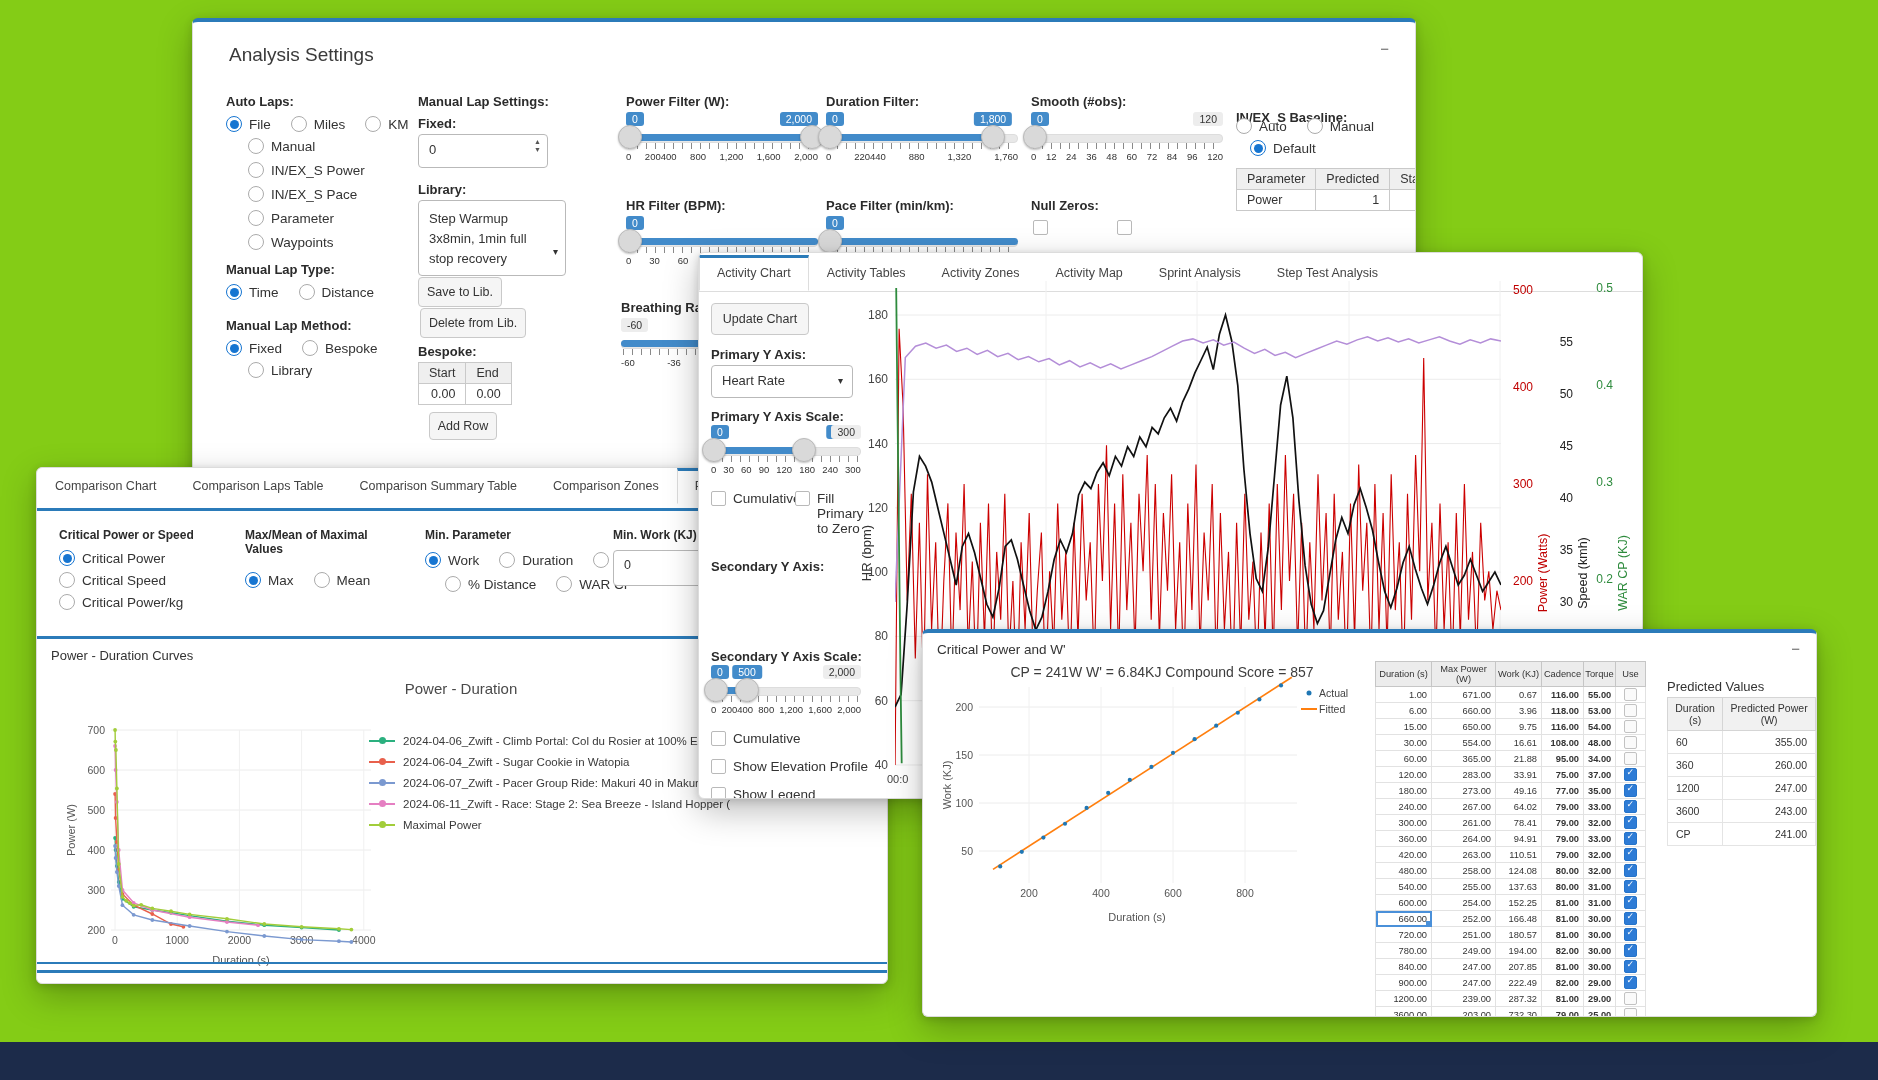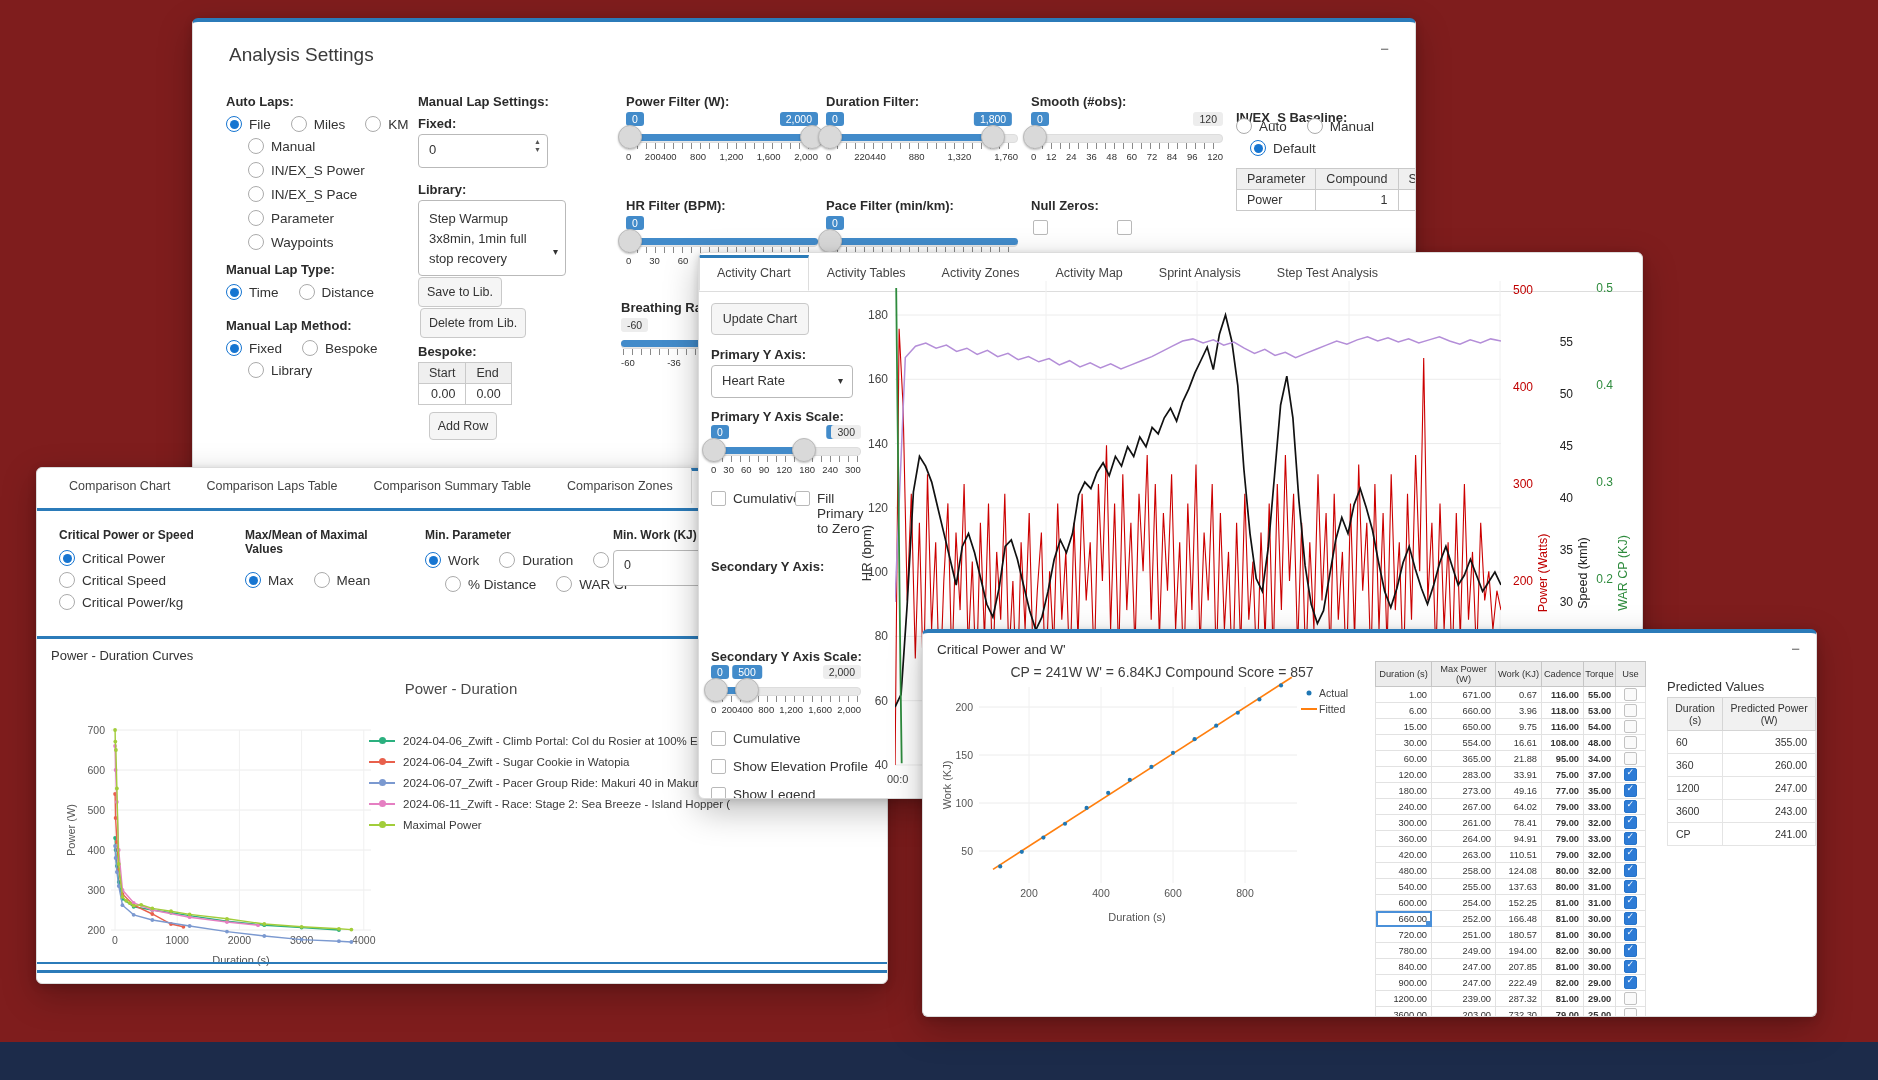--- a/index.html
+++ b/index.html
@@ -1,16 +1,16 @@
 <!DOCTYPE html>
 <html><head>
 <meta charset="utf-8">
 <style>
   html,body{margin:0;padding:0;background:#fff;}
-  .stage{position:relative;width:1878px;height:1080px;background:#7f1d1d;overflow:hidden;
+  .stage{position:relative;width:1878px;height:1080px;background:#84cc16;overflow:hidden;
          font-family:"Liberation Sans","DejaVu Sans",sans-serif;color:#333;}
   .win{position:absolute;background:#fff;border:1px solid #dcdcdc;border-radius:6px;
        box-shadow:0 12px 34px rgba(0,0,0,.26),0 2px 8px rgba(0,0,0,.15);overflow:hidden;}
   .abs{position:absolute;}
   .bluetop{border-top:4px solid #2b7bb9;}
   .wtitle{font-size:19px;color:#3a3a3a;}
   .collapse{font-size:15px;color:#666;cursor:pointer;}
   .glabel{font-weight:700;font-size:13px;color:#2b2b2b;white-space:nowrap;}
   .glabel.sm{font-size:12px;}
   .optrow{display:flex;align-items:center;gap:4px;white-space:nowrap;}
@@ -298,37 +298,37 @@
         <span class="opt">
           <span class="radio on"></span>
           <span>Default</span>
         </span>
       </div>
     <div class="abs" style="left:1043px;top:146px;">
         <table class="stable">
           <thead>
             <tr>
               <th>Parameter</th>
-              <th>Compound</th>
+              <th>Predicted</th>
               <th>Start (</th>
             </tr>
           </thead>
           <tbody>
             <tr>
               <td style="text-align: left;">Power</td>
               <td>1</td>
               <td>1.0</td>
             </tr>
           </tbody>
         </table>
       </div>
   </div>
 
   <div class="win" id="w3" style="left:36px;top:467px;width:850px;height:515px;z-index:2;">
-    <div class="tabs" style="left:0;top:0;height:36px;padding-left:14px;">
+    <div class="tabs" style="left:0;top:0;height:36px;">
         <div class="tab">Comparison Chart</div>
         <div class="tab">Comparison Laps Table</div>
         <div class="tab">Comparison Summary Table</div>
         <div class="tab">Comparison Zones</div>
         <div class="tab active">Power/Speed - Duration</div>
       </div>
     <div class="blueline" style="left:0;top:40px;width:850px;height:3px;"></div>
 
     <div class="abs glabel sm" style="left:22px;top:60px;">Critical Power or Speed</div>
     <div class="abs optcol" style="left:22px;top:82px;gap:6px;font-size:12.5px;">

